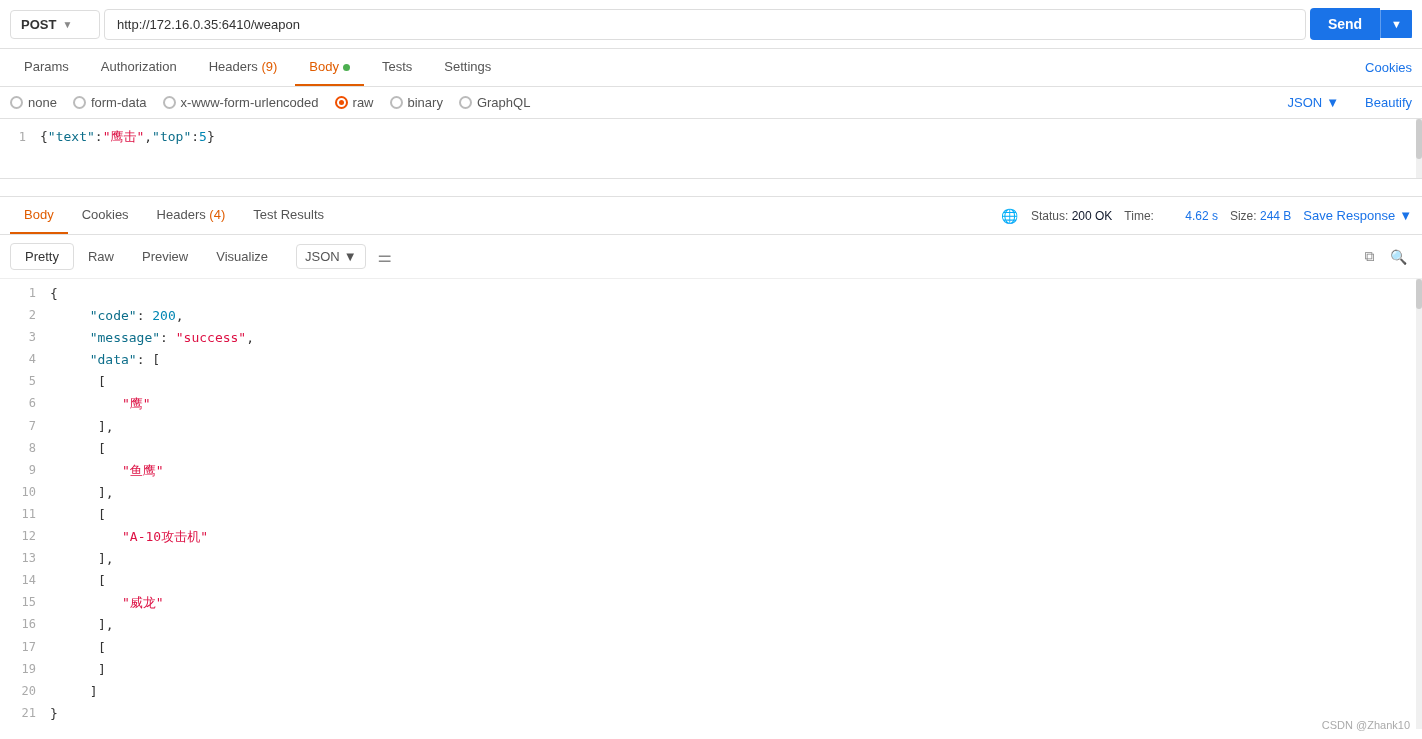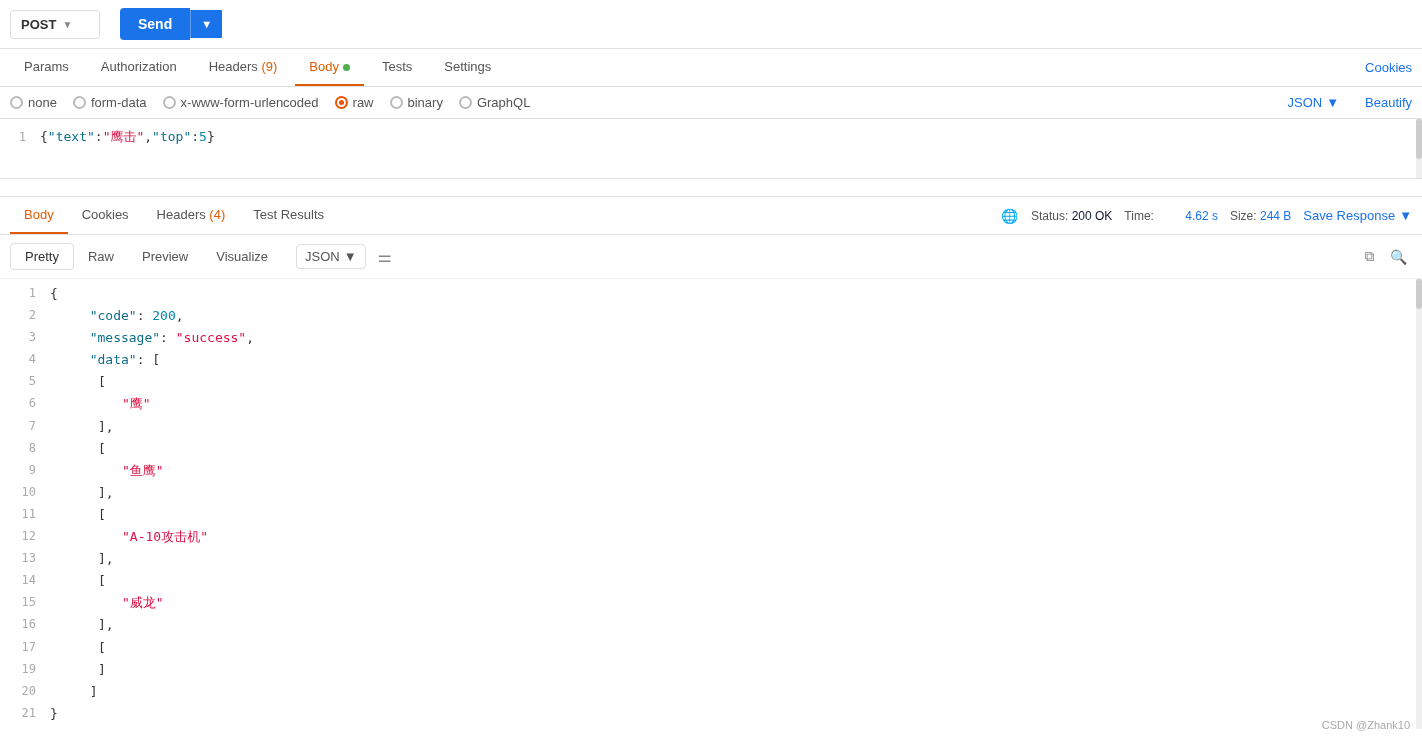--- a/index.html
+++ b/index.html
@@ -9,21 +9,21 @@
       background: #fff;
       color: #333;
     }
 
     
     .url-bar {
       display: flex;
       align-items: center;
       padding: 8px 10px;
       border-bottom: 1px solid #e0e0e0;
-      gap: 20px;
+      gap: 4px;
     }
     .method-select {
       display: flex;
       align-items: center;
       gap: 6px;
       border: 1px solid #ddd;
       border-radius: 4px;
       padding: 6px 10px;
       font-size: 13px;
       font-weight: 600;
@@ -346,20 +346,21 @@
     }
   </style>
 </head>
 <body>
 
 <div class="url-bar">
   <div class="method-select">
     <span>POST</span>
     <span class="chevron">▼</span>
   </div>
+  <input class="url-input" type="text" value="http://172.16.0.35:6410/weapon" style="">
   <div class="send-btn">
     <button class="send-btn-main">Send</button>
     <button class="send-btn-arrow">▼</button>
   </div>
 </div>
 
 <div class="req-tabs">
   <div class="req-tab">
     <span>Params</span>
   </div>

